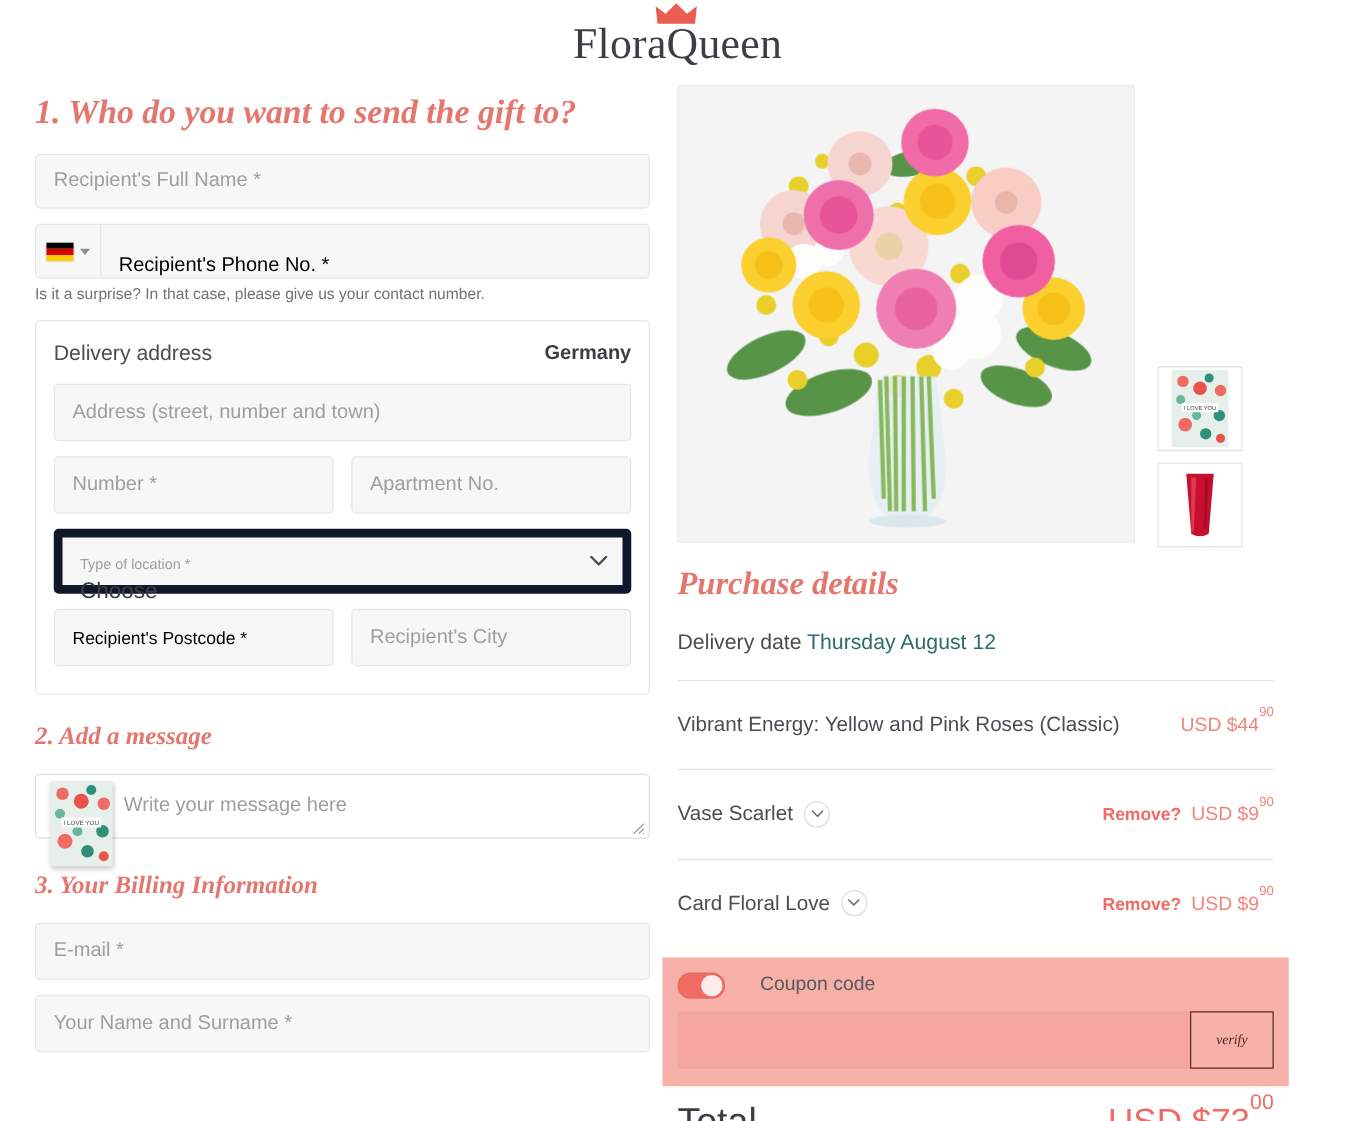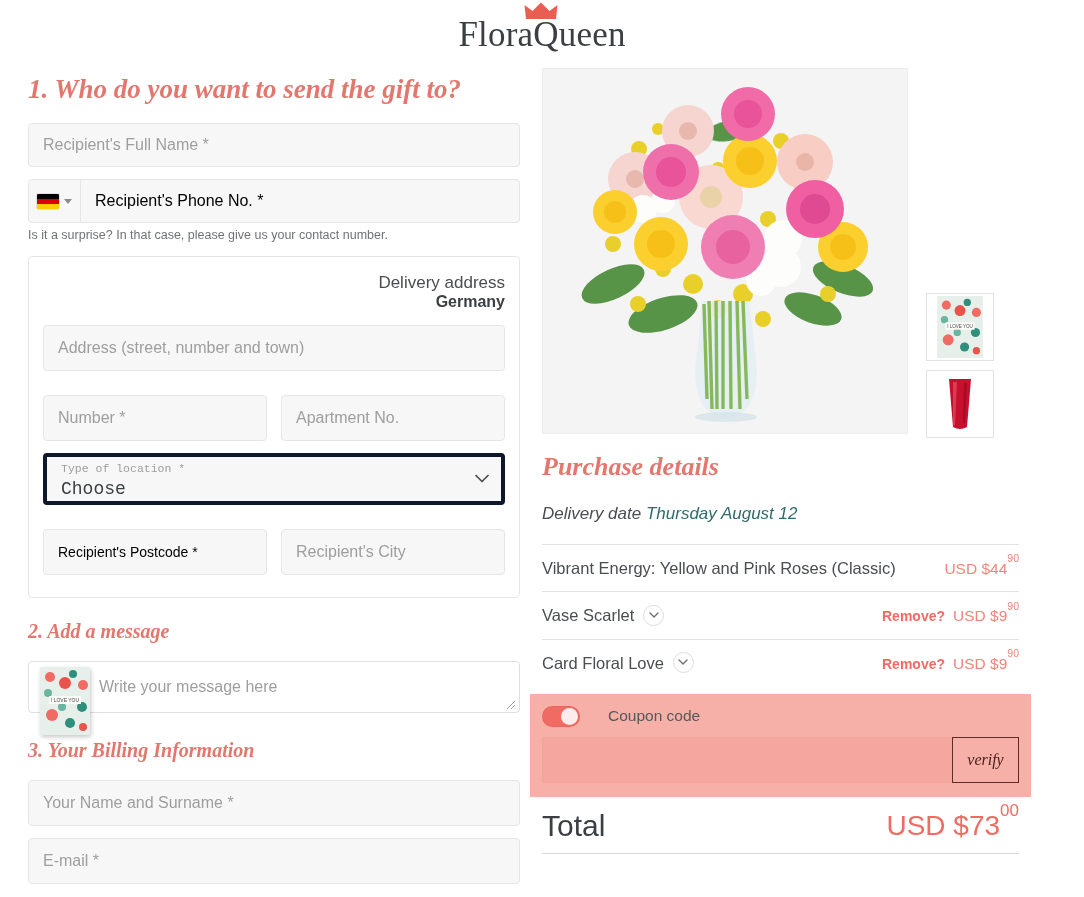--- a/index.html
+++ b/index.html
@@ -45,33 +45,33 @@
   .cc { width: 52px; display:flex; align-items:center; gap:5px; justify-content:center;
         border-right:1px solid #e6e6e6; }
   .flagde { width: 22px; height: 15px; border-radius: 1px; overflow:hidden;
             display:flex; flex-direction:column; box-shadow: 0 0 0 .5px rgba(0,0,0,.15); }
   .flagde i { display:block; height: 33.34%; }
   .flagde i:nth-child(1){ background:#000; }
   .flagde i:nth-child(2){ background:#dd0000; }
   .flagde i:nth-child(3){ background:#ffce00; }
   .caret-sm { width:0;height:0;border-left:4px solid transparent;border-right:4px solid transparent;
               border-top:5px solid #8b8b8b; }
-  .phone-in { flex:1; display:flex; align-items:center; padding: 0 14px; }
+  .phone-in { flex:1; display:flex; align-items:flex-end; padding: 0 14px; }
   .hint { font-size: 12.5px; color:#6f7276; margin: 3px 0 14px 0; }
 
   
   .addr-card { border:1px solid #e6e6e6; border-radius:4px; padding: 16px 14px 10px 14px; margin-bottom: 22px; }
-  .addr-head { display:flex; justify-content:space-between; align-items:flex-end; margin-bottom: 14px; flex-direction: column; }
+  .addr-head { display:flex; justify-content:space-between; align-items:center; margin-bottom: 14px; }
   .addr-title { font-size: 17px; color:#4a4d51; }
   .addr-country { font-size: 16px; font-weight:700; color:#3b3f44; }
-  .row2 { display:flex; gap: 14px; margin-top: 24px; }
+  .row2 { display:flex; gap: 14px; }
   .row2 > * { flex: 1 1 0; }
   .sel {
-    position:relative; width:100%; height: 52px; background:#f7f7f7; border:4px solid #0f172a;
-    border-radius:4px; padding: 5px 14px 0 14px; margin-bottom: 12px; font-family: Liberation Mono, monospace;
+    position:relative; width:100%; height: 52px; background:#f7f7f7; border:7px solid #0f172a;
+    border-radius:4px; padding: 15px 14px 0 14px; margin-bottom: 12px;
   }
   .sel .lab { font-size: 11.5px; color:#9e9e9e; line-height: 1.3; }
   .sel .val { font-size: 18px; color:#3c4044; line-height: 1.35; }
   .sel .chev { position:absolute; right: 12px; top: 50%; transform: translateY(-50%); }
 
   
   .msg-wrap { position: relative; display:flex; align-items:flex-start; margin-bottom: 26px; }
   .msg-box { position:relative; width:100%; height: 52px; border:1px solid #dfdfdf; border-radius:4px;
              background:#fff; display:flex; align-items:center; padding-left: 70px; }
   .msg-box .ph { color:#9e9e9e; font-size: 16px; }
@@ -85,24 +85,24 @@
   .gallery { display:flex; gap: 18px; align-items:flex-start; }
   .hero { width: 366px; height: 366px; border:1px solid #ececec; background:#f4f4f4; position:relative; overflow:hidden; }
   .thumbs { display:flex; flex-direction:column; gap: 9px; padding-top: 225px; }
   .thumb { width: 68px; height: 68px; border:1px solid #e2e2e2; background:#fff; overflow:hidden;
            display:flex; align-items:center; justify-content:center; }
 
   
   .pd { margin-top: 14px; width: 477px; }
   .pd-h { font-family:"Liberation Serif", serif; font-style:italic; font-weight:700;
           color:#e3776e; font-size: 26px; margin: 12px 0 22px 0; }
-  .dd-line { font-size: 17px; color:#4a4d51; margin-bottom: 20px; font-style: italic; }
+  .dd-line { font-size: 17px; color:#4a4d51; margin-bottom: 20px; }
   .dd-line .date { color:#2e6b6b; }
   .li { display:flex; justify-content:space-between; align-items:center; gap: 12px;
-        padding: 12px 0; border-top: 1px solid #e2e2e2; }
+        padding: 24px 0; border-top: 1px solid #e2e2e2; }
   .li:first-of-type { border-top: 0; padding-top: 0; }
   .li-name { font-size: 16.5px; color:#4a4d51; line-height: 1.35; display:flex; align-items:center; gap: 9px; }
   .li-name.bold { font-weight: 700; color:#3b3f44; }
   .li-right { display:flex; align-items:baseline; gap: 8px; white-space: nowrap; }
   .remove { color:#ef6b63; font-weight:700; font-size: 14px; }
   .price { color:#ef857c; font-size: 15.5px; }
   .price sup { font-size: 10.5px; top: -.55em; position: relative; }
   .price.big { font-size: 28px; color:#ef6b63; }
   .price.big sup { font-size: 17px; }
   .chev-circle { width: 21px; height: 21px; border-radius:50%; border:1px solid #dcdcdc;
@@ -112,21 +112,21 @@
   .coupon { background:#f7b0a8; margin: 8px -12px 0 -12px; padding: 12px 12px 14px 12px; }
   .coupon-head { display:flex; align-items:center; gap: 28px; margin-bottom: 10px; }
   .switch { width: 38px; height: 21px; border-radius: 11px; background:#ef6b63; position:relative;
             box-shadow: inset 0 0 0 1px rgba(0,0,0,.04); }
   .switch i { position:absolute; right: 2px; top: 2px; width: 17px; height: 17px; border-radius: 50%;
               background:#fdeceb; }
   .coupon-label { font-size: 15.5px; color:#55585c; }
   .coupon-row { display:flex; }
   .coupon-input { flex:1; height: 46px; background:#f5a79f; border:1px solid #efa49c; border-right:0; border-radius: 2px 0 0 2px; }
   .verify-btn { width: 67px; height: 46px; border:1px solid #5d2a28; background: transparent;
-                font-family:"Liberation Serif", serif; font-style: italic; font-size: 16px;
+                font-family:"Liberation Serif", serif; font-style: italic; font-size: 11px;
                 color:#4a2220; display:flex; align-items:center; justify-content:center; }
 
   .total-row { display:flex; justify-content:space-between; align-items:baseline;
                padding: 12px 0 10px 0; border-bottom: 1px solid #d9d9d9; }
   .total-label { font-size: 30px; color:#3b3f44; }
 </style>
 </head>
 <body>
 
 <div class="page">
@@ -224,24 +224,24 @@
           <span class="ph">Write your message here</span>
           <svg class="resize-grip" viewBox="0 0 10 10">
             <path d="M9 1 L1 9 M9 5 L5 9 M9 8.5 L8.5 9" stroke="#9b9b9b" stroke-width=".9" fill="none"></path>
           </svg>
         </div>
       </div>
 
       <div class="sec-h small">3. Your Billing Information</div>
 
       <div class="fld tall">
+        <span class="ph">E-mail *</span>
+      </div>
+      <div class="fld tall">
         <span class="ph">Your Name and Surname *</span>
-      </div>
-      <div class="fld tall">
-        <span class="ph">E-mail *</span>
       </div>
     </div>
 
     <div class="col-right">
 
       <div class="gallery">
         <div class="hero">
           <svg viewBox="0 0 366 366" width="366" height="366">
             <rect width="366" height="366" fill="#f4f4f4"></rect>
 

